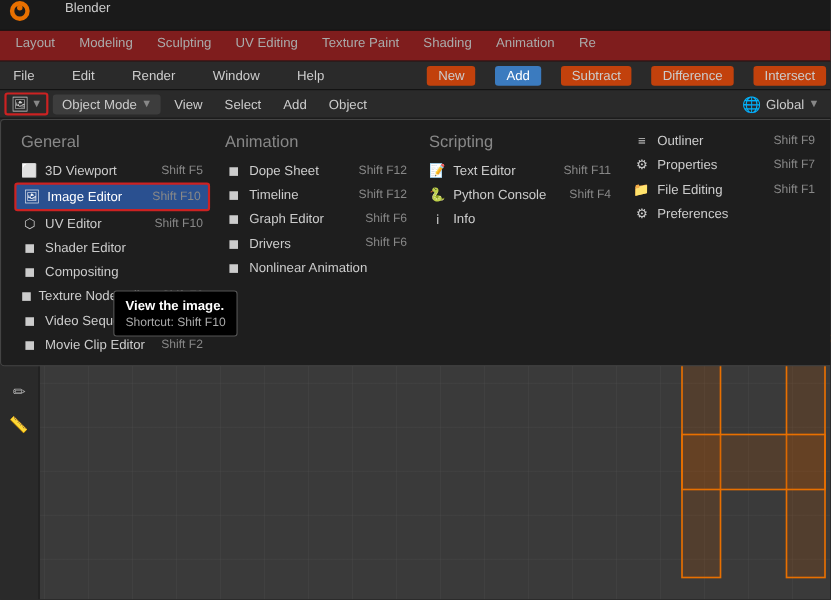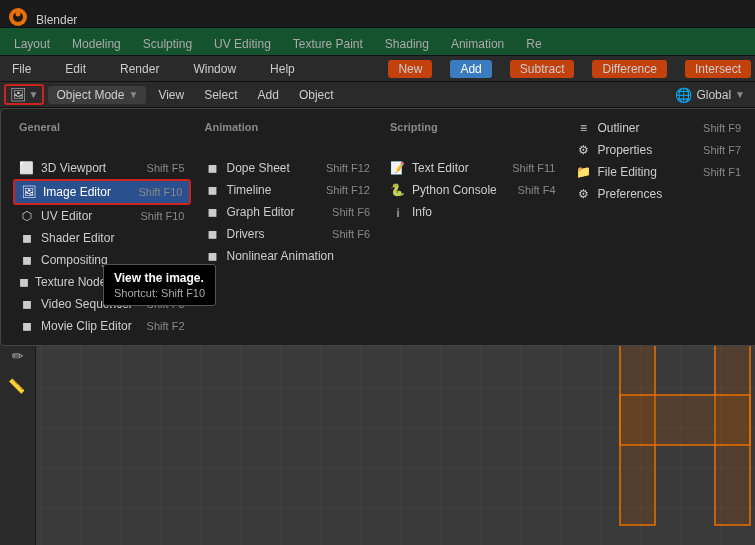--- a/index.html
+++ b/index.html
@@ -12,40 +12,41 @@
       color: #cccccc;
       overflow: hidden;
       position: relative;
     }
 
     
     .title-bar {
       height: 28px;
       background: #1a1a1a;
       display: flex;
-      align-items: flex-end;
+      align-items: flex-start;
       padding: 0 8px;
       border-bottom: 1px solid #111;
+      gap: 23px;
     }
     .blender-logo {
       width: 20px;
       height: 20px;
       margin-right: 8px;
     }
     .title-text {
       color: #cccccc;
       font-size: 12px;
     }
 
     
     .workspace-tabs {
       height: 28px;
-      background: #14532d;
-      display: flex;
-      align-items: flex-end;
+      background: #7f1d1d;
+      display: flex;
+      align-items: flex-start;
       padding: 0 4px;
       border-bottom: 1px solid #111;
       gap: 2px;
     }
     .workspace-tab {
       padding: 4px 10px;
       font-size: 12px;
       color: #aaa;
       cursor: pointer;
       border-radius: 3px 3px 0 0;
@@ -171,25 +172,25 @@
       gap: 0;
     }
 
     .dropdown-section {
       flex: 1;
       min-width: 160px;
       padding: 0 4px;
     }
     .dropdown-section-title {
       color: #888;
-      font-size: 11px;
-      font-weight: bold;
+      font-size: 15px;
+      font-weight: normal;
       padding: 4px 6px;
       text-transform: none;
-      margin-bottom: 20px;
+      margin-bottom: 2px;
     }
     .dropdown-item {
       display: flex;
       align-items: center;
       padding: 3px 6px;
       border-radius: 3px;
       cursor: pointer;
       gap: 6px;
       color: #ccc;
       font-size: 12px;

